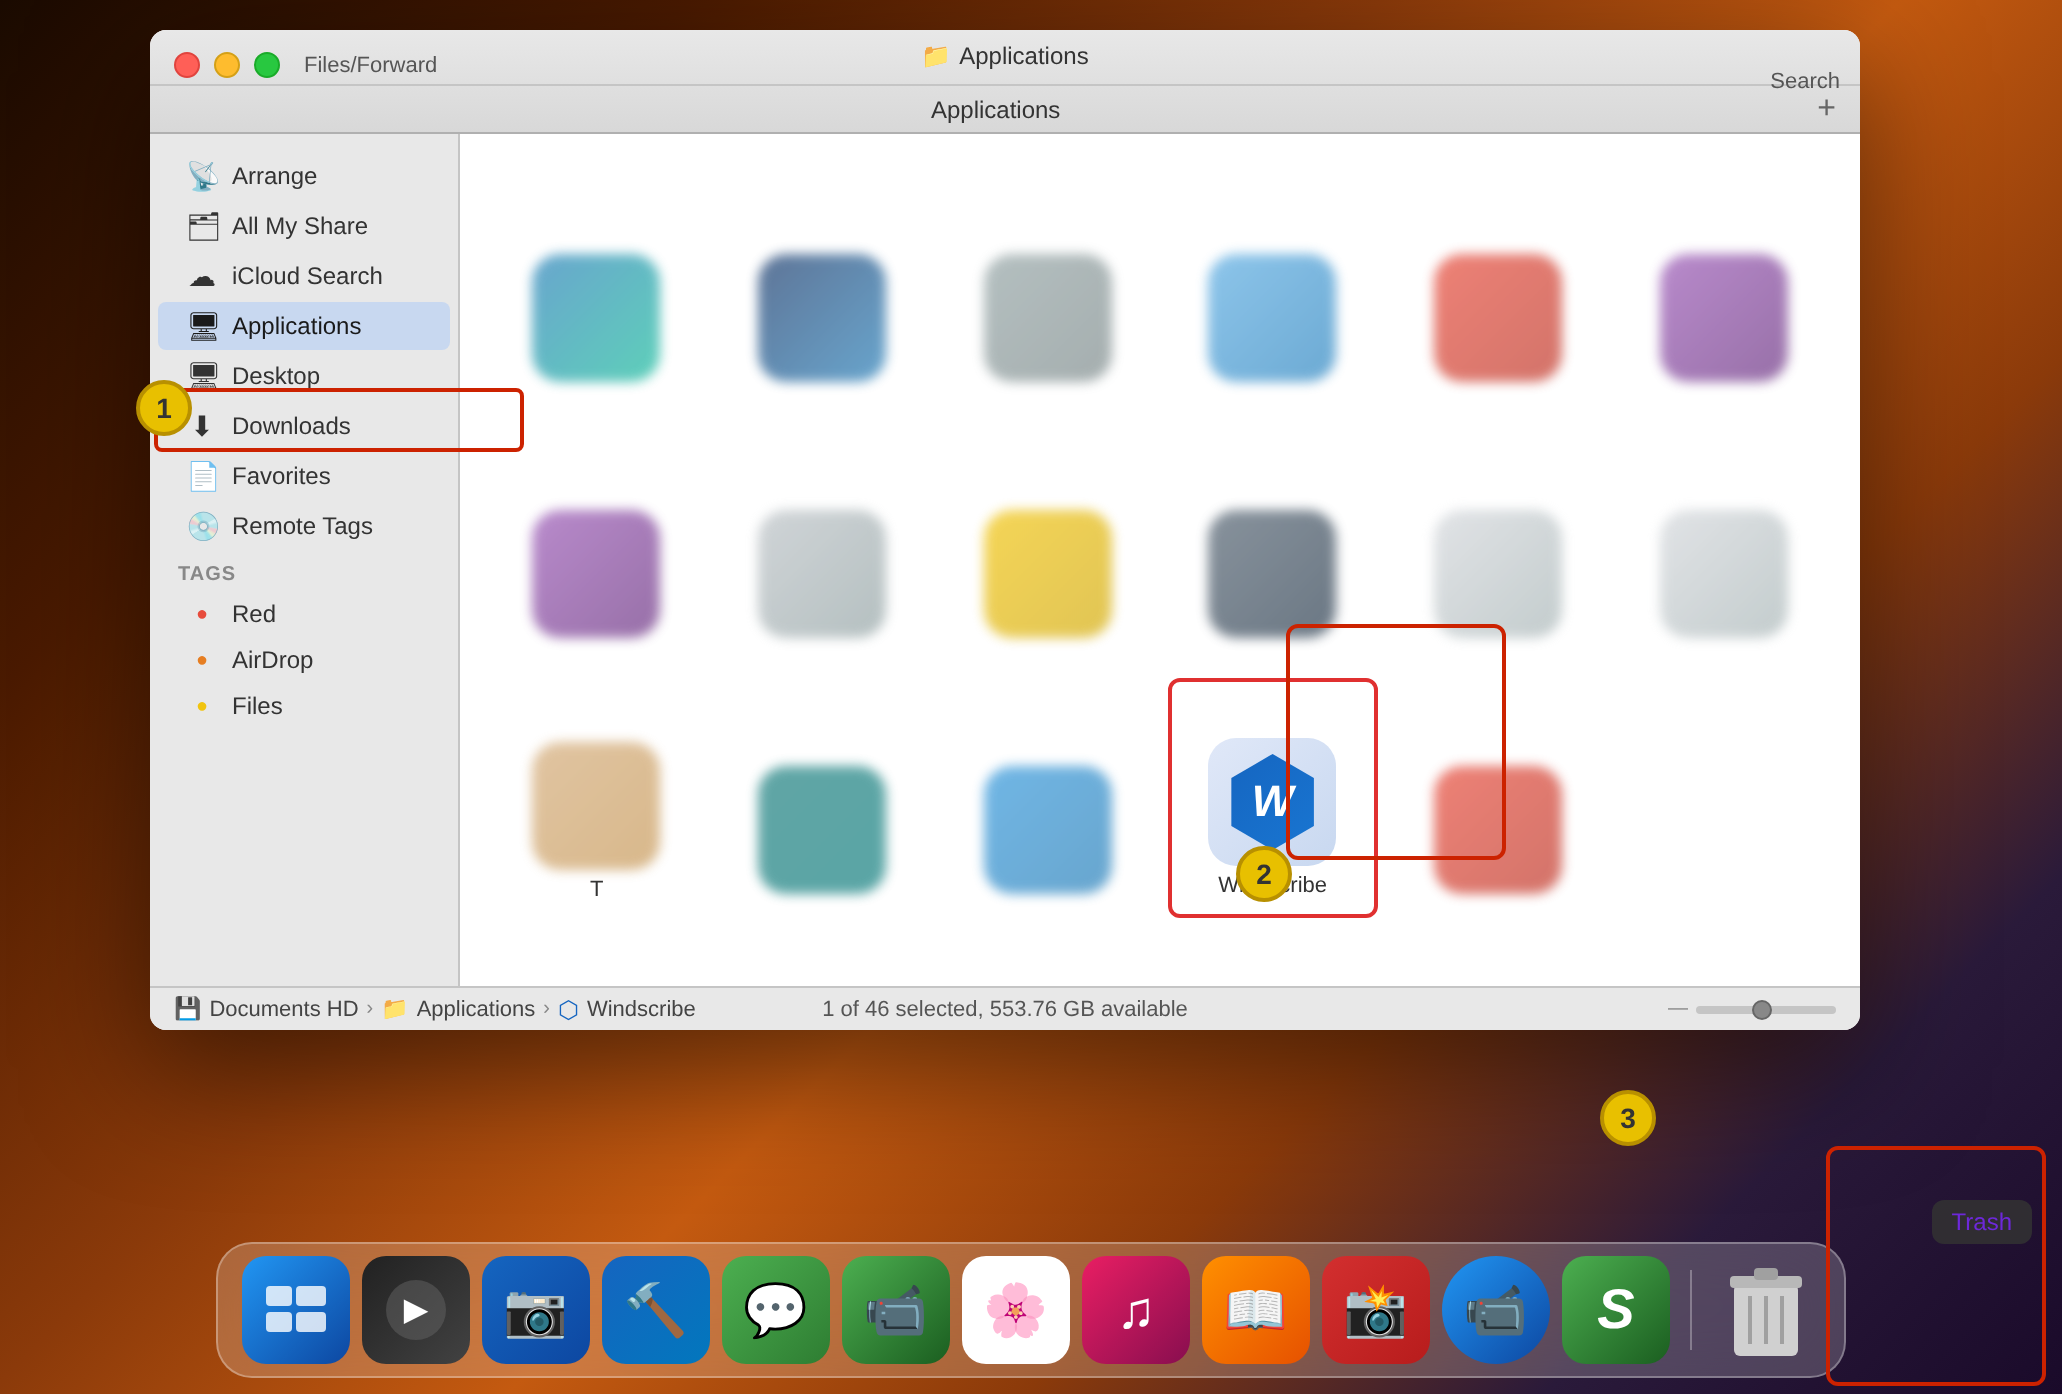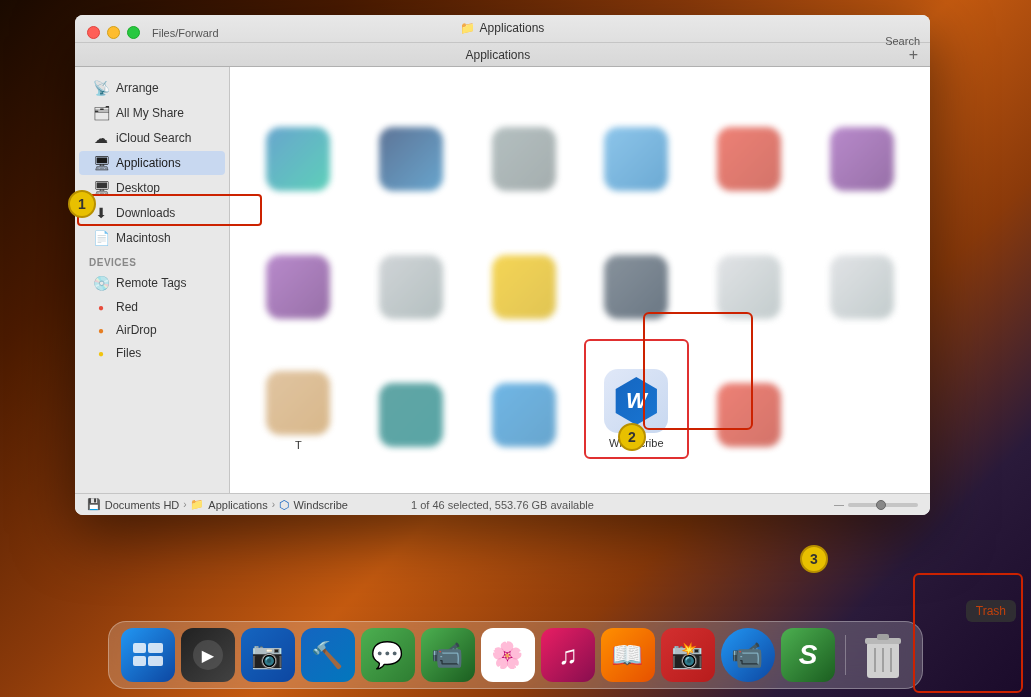--- a/index.html
+++ b/index.html
@@ -421,21 +421,21 @@
       margin: 0 4px;
       align-self: center;
     }
 
     
     .trash-label {
       position: absolute;
       bottom: 75px;
       right: 15px;
       background: rgba(50,50,50,0.85);
-      color: #c2410c;
+      color: #6d28d9;
       font-size: 12px;
       padding: 4px 10px;
       border-radius: 6px;
     }
 
     
     .dock-mission { background: linear-gradient(135deg, #2196F3, #0d47a1); }
     .dock-quicktime { background: linear-gradient(135deg, #212121, #424242); }
     .dock-xcode { background: linear-gradient(135deg, #1565c0, #0277bd); }
     .dock-messages { background: linear-gradient(135deg, #4caf50, #2e7d32); }
@@ -501,29 +501,29 @@
       <div class="sidebar-item">
         <span class="sidebar-icon">🖥</span>
         <span>Desktop</span>
       </div>
       <div class="sidebar-item">
         <span class="sidebar-icon">⬇</span>
         <span>Downloads</span>
       </div>
       <div class="sidebar-item">
         <span class="sidebar-icon">📄</span>
-        <span>Macintosh</span>
-      </div>
-
-      <div class="sidebar-section-label">Devices</div>
+        <span>Favorites</span>
+      </div>
+
       <div class="sidebar-item">
         <span class="sidebar-icon">💿</span>
         <span>Remote Tags</span>
       </div>
 
+      <div class="sidebar-section-label">Tags</div>
       <div class="sidebar-item">
         <span class="sidebar-icon" style="color:#e74c3c; font-size:10px;">●</span>
         <span>Red</span>
       </div>
       <div class="sidebar-item">
         <span class="sidebar-icon" style="color:#e67e22; font-size:10px;">●</span>
         <span>AirDrop</span>
       </div>
       <div class="sidebar-item">
         <span class="sidebar-icon" style="color:#f1c40f; font-size:10px;">●</span>

